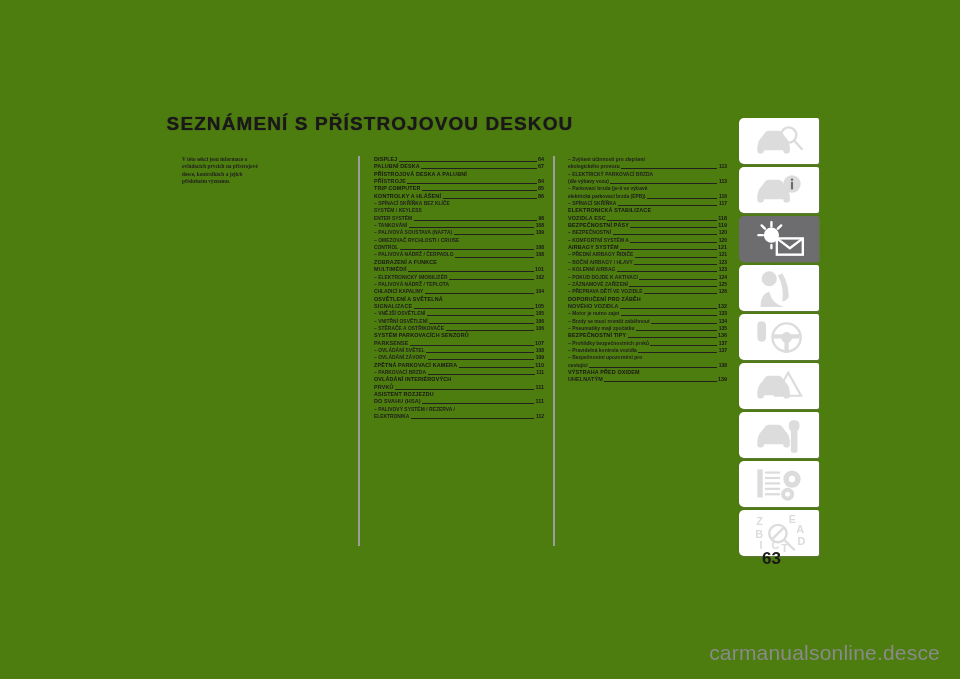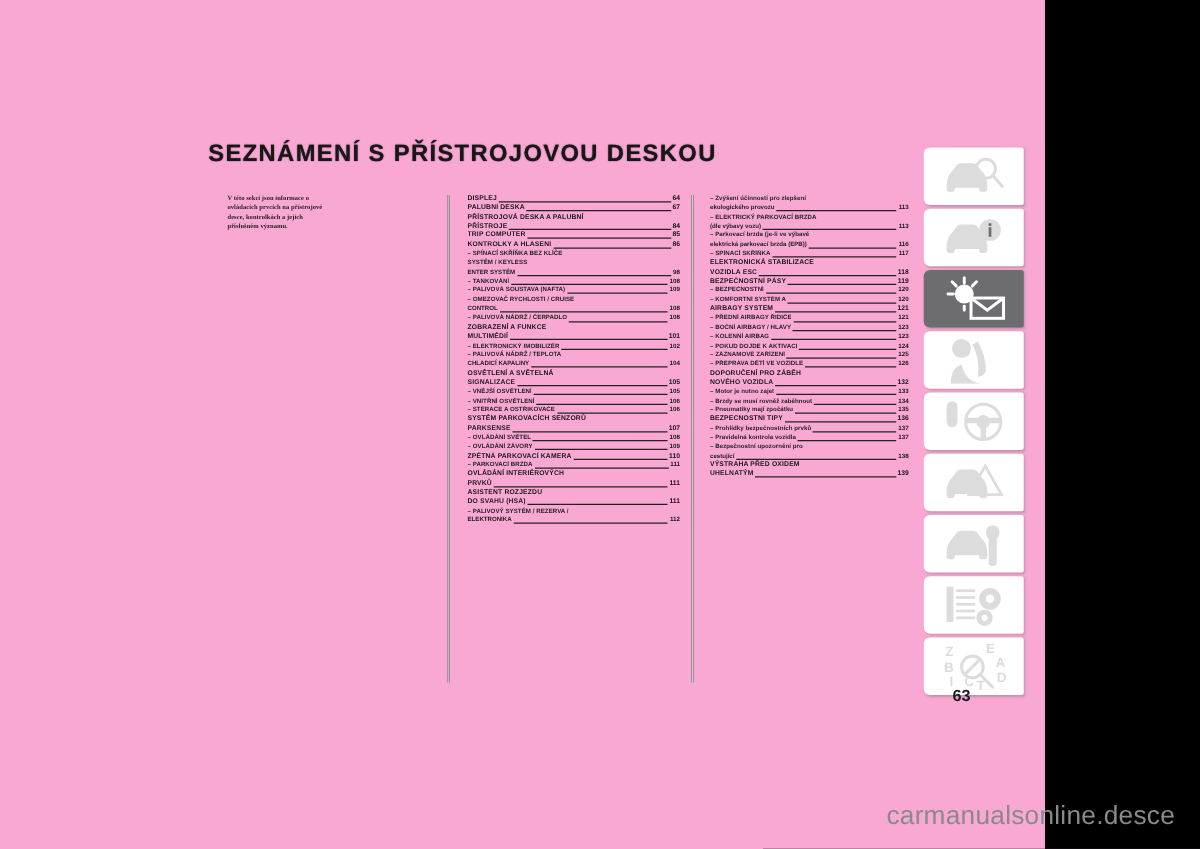--- a/index.html
+++ b/index.html
@@ -13,22 +13,22 @@
     position: relative;
     overflow: hidden;
     font-family: "Liberation Serif", serif;
     color: #1c1a1a;
   }
 
   
   #page-sheet {
     position: absolute;
     left: 0; top: 0;
-    width: 836px; height: 679px;
-    background: #f9a8d4;
+    width: 960px; height: 679px;
+    background: #4d7c0f;
   }
 
   
   #doc-title {
     position: absolute;
     left: 0;
     top: 113px;
     width: 740px;
     text-align: center;
     font-family: "Liberation Sans", sans-serif;
@@ -176,21 +176,21 @@
     font-weight: bold;
   }
 
   
   #page-number {
     position: absolute;
     left: 762px;
     top: 549px;
     font-family: "Liberation Sans", sans-serif;
     font-weight: bold;
-    font-size: 13px;
+    font-size: 17px;
     color: #1b1919;
   }
 
   
   #watermark {
     position: absolute;
     right: 20px;
     bottom: 14px;
     font-family: "Liberation Sans", sans-serif;
     font-size: 21px;

